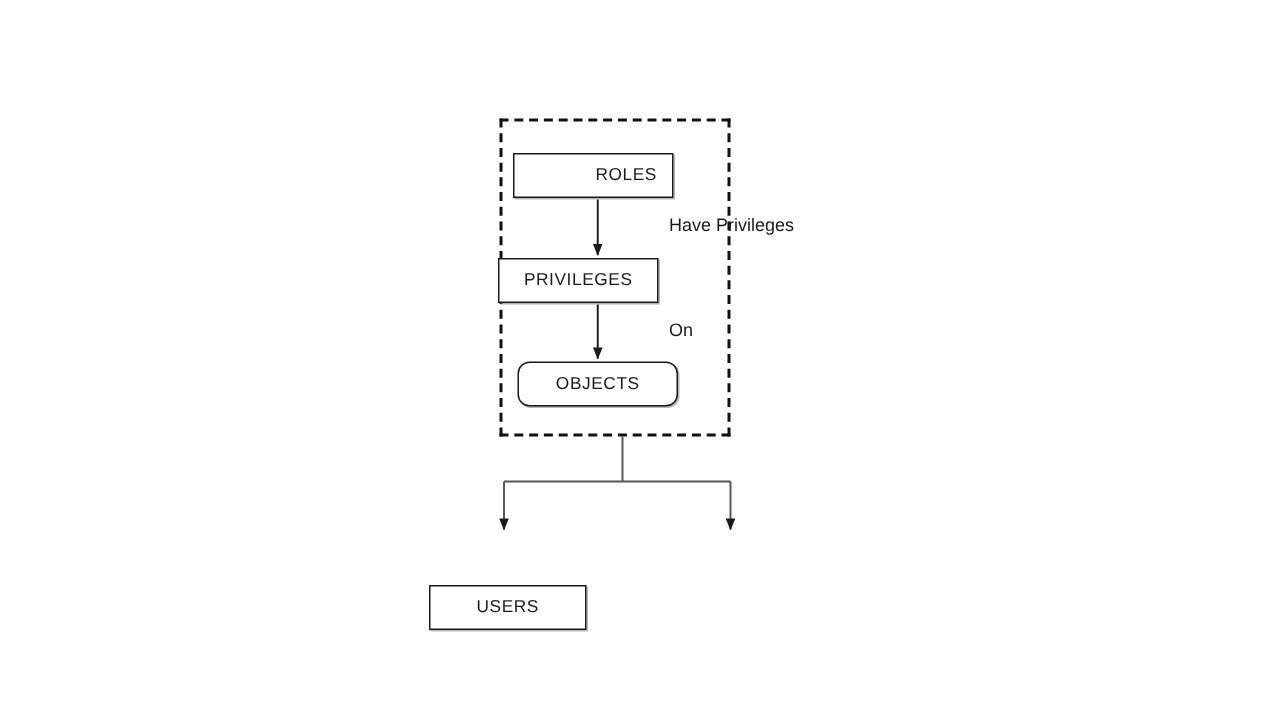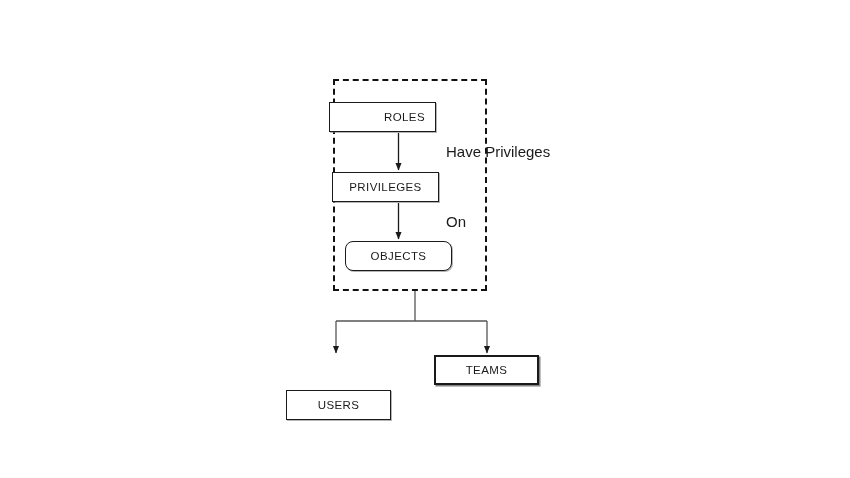--- a/index.html
+++ b/index.html
@@ -55,30 +55,30 @@
   }
   .node.heavy {
     border-width: 2px;
     box-shadow: 1.5px 1.5px 0 0 rgba(90,90,90,0.75),
                 inset 0 0 0 1px #ffffff;
   }
   .node.rounded {
     border-radius: 8px;
   }
 
-  #node-roles      { left: 329px; top: 102px; width: 107px; height: 30px; padding-left: 44px; }
+  #node-roles      { left: 342px; top: 102px; width: 107px; height: 30px; padding-left: 44px; }
   #node-privileges { left: 332px; top: 172px; width: 107px; height: 30px; }
   #node-objects    { left: 345px; top: 241px; width: 107px; height: 30px; }
   #node-users      { left: 286px; top: 355px; width: 105px; height: 30px; margin-top: 35px; }
   #node-teams      { left: 434px; top: 355px; width: 105px; height: 30px; }
 
   
   .edge-label {
     position: absolute;
-    font-size: 15px;
+    font-size: 12px;
     color: #1a1a1a;
     white-space: nowrap;
     background: transparent;
     padding-left: 44px;
   }
   #label-have-privileges { left: 402px; top: 143px; }
   #label-on             { left: 402px; top: 213px; }
 
   
   #connectors {
@@ -117,19 +117,18 @@
   </svg>
 
   <div class="node" id="node-roles">ROLES</div>
 
   <div class="node" id="node-privileges">PRIVILEGES</div>
 
   <div class="node rounded" id="node-objects">OBJECTS</div>
 
   <div class="node" id="node-users">USERS</div>
 
-  <div class="node heavy" id="node-teams">TEAMS</div>
 
   <div class="edge-label" id="label-have-privileges">Have Privileges</div>
 
   <div class="edge-label" id="label-on">On</div>
 
 </div>
 
 </body></html>

